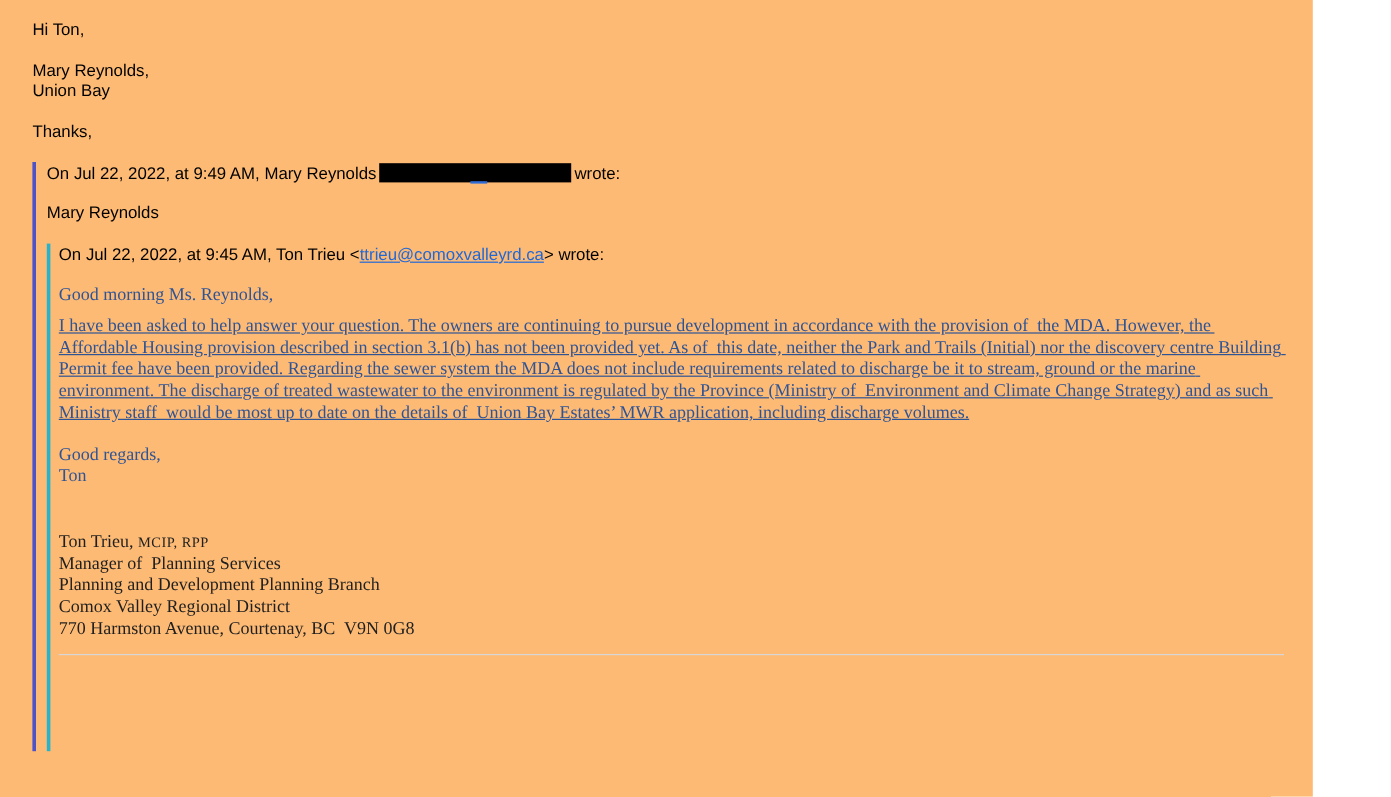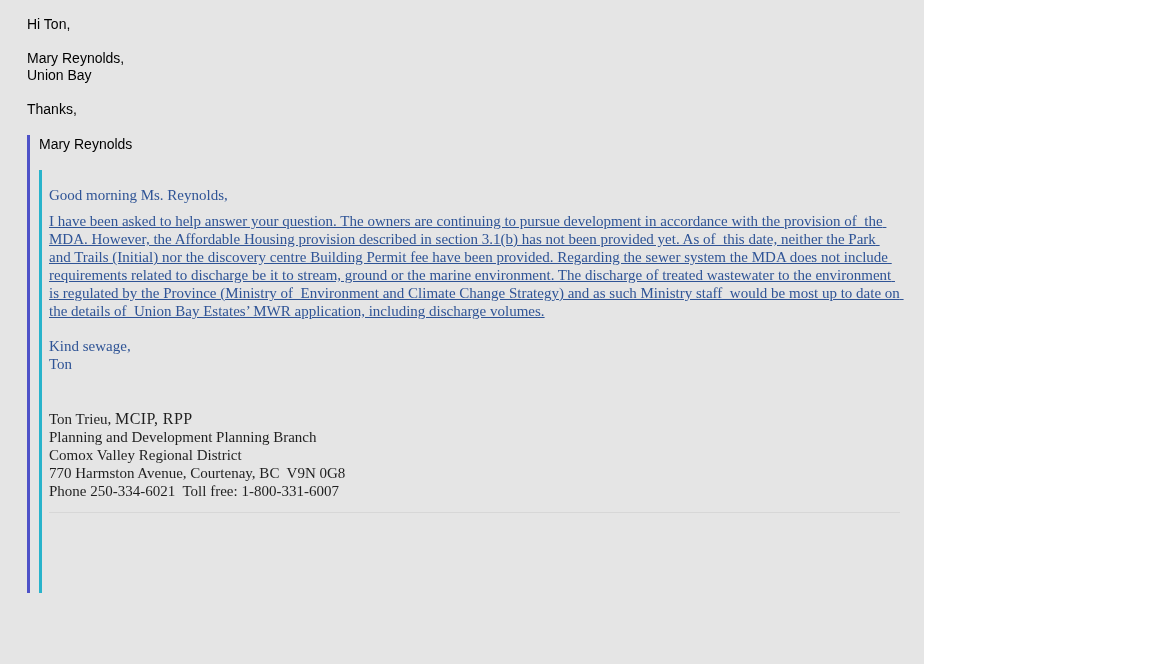--- a/index.html
+++ b/index.html
@@ -1,23 +1,23 @@
 <!DOCTYPE html>
 <html><head>
 <meta charset="utf-8">
 <style>
   html, body { margin: 0; padding: 0; background: #ffffff; }
   .page {
     position: relative;
-    width: 924px;
+    width: 1094px;
     height: 664px;
     overflow: hidden;
     box-sizing: border-box;
     padding: 16px 24px 0 27px;
-    background: #e5e5e5;
+    background: #fdba74;
     font-family: "Liberation Sans", sans-serif;
     color: #000000;
   }
   .sans-p {
     margin: 0 0 17px 0;
     font-size: 14px;
     line-height: 17px;
     white-space: pre-wrap;
   }
   blockquote { margin: 0; }
@@ -69,56 +69,58 @@
   .serif-blue .closing { margin: 17px 0 0 0; white-space: pre-wrap; }
   .sig-block {
     font-family: "Liberation Serif", serif;
     color: #1f1f1f;
     font-size: 15px;
     line-height: 18px;
     margin-top: 37px;
   }
   .sig-block p { margin: 0; white-space: pre-wrap; }
   .sig-creds {
-    font-size: 16px;
+    font-size: 12px;
     letter-spacing: 0.4px;
     margin-top: 44px;
   }
   .separator-line {
     border-top: 1px solid #d7d7d7;
     margin-top: 12px;
   }
   .bottom-spacer { height: 80px; }
 </style>
 </head>
 <body>
 
 <div class="page">
 
   <p class="sans-p">Hi Ton,</p>
   <p class="sans-p"><span>Mary Reynolds,</span><br><span>Union Bay</span></p>
   <p class="sans-p">Thanks,</p>
 
   <blockquote class="quote-l1">
+    <p class="quote-header"><span>On Jul 22, 2022, at 9:49 AM, Mary Reynolds</span><span class="redact-box"><span class="link-tick"></span></span><span>wrote:</span></p>
     <p class="sans-p">Mary Reynolds</p>
 
     <blockquote class="quote-l2">
+      <p class="quote-header"><span>On Jul 22, 2022, at 9:45 AM, Ton Trieu &lt;</span><a class="email-link">ttrieu@comoxvalleyrd.ca</a><span>&gt; wrote:</span></p>
 
       <div class="serif-blue">
         <p class="greeting">Good morning Ms. Reynolds,</p>
         <p class="reply-body">I have been asked to help answer your question. The owners are continuing to pursue development in accordance with the provision of  the MDA. However, the Affordable Housing provision described in section 3.1(b) has not been provided yet. As of  this date, neither the Park and Trails (Initial) nor the discovery centre Building Permit fee have been provided. Regarding the sewer system the MDA does not include requirements related to discharge be it to stream, ground or the marine environment. The discharge of treated wastewater to the environment is regulated by the Province (Ministry of  Environment and Climate Change Strategy) and as such Ministry staff  would be most up to date on the details of  Union Bay Estates’ MWR application, including discharge volumes.</p>
-        <p class="closing"><span>Kind sewage,</span><br><span>Ton</span></p>
+        <p class="closing"><span>Good regards,</span><br><span>Ton</span></p>
       </div>
 
       <div class="sig-block">
         <p><span>Ton Trieu, </span><span class="sig-creds">MCIP, RPP</span></p>
+        <p>Manager of  Planning Services</p>
         <p>Planning and Development Planning Branch</p>
         <p>Comox Valley Regional District</p>
         <p>770 Harmston Avenue, Courtenay, BC  V9N 0G8</p>
-        <p>Phone 250-334-6021  Toll free: 1-800-331-6007</p>
       </div>
 
       <div class="separator-line"></div>
       <div class="bottom-spacer"></div>
     </blockquote>
   </blockquote>
 
 </div>
 
 </body></html>

